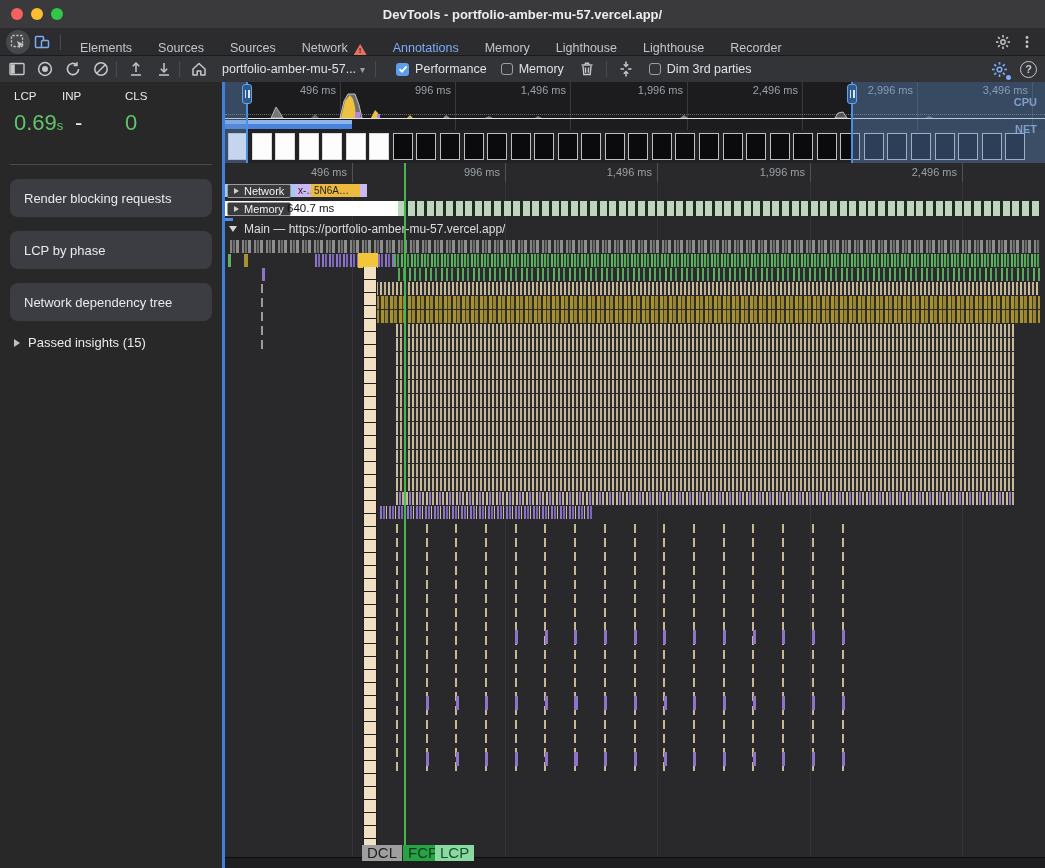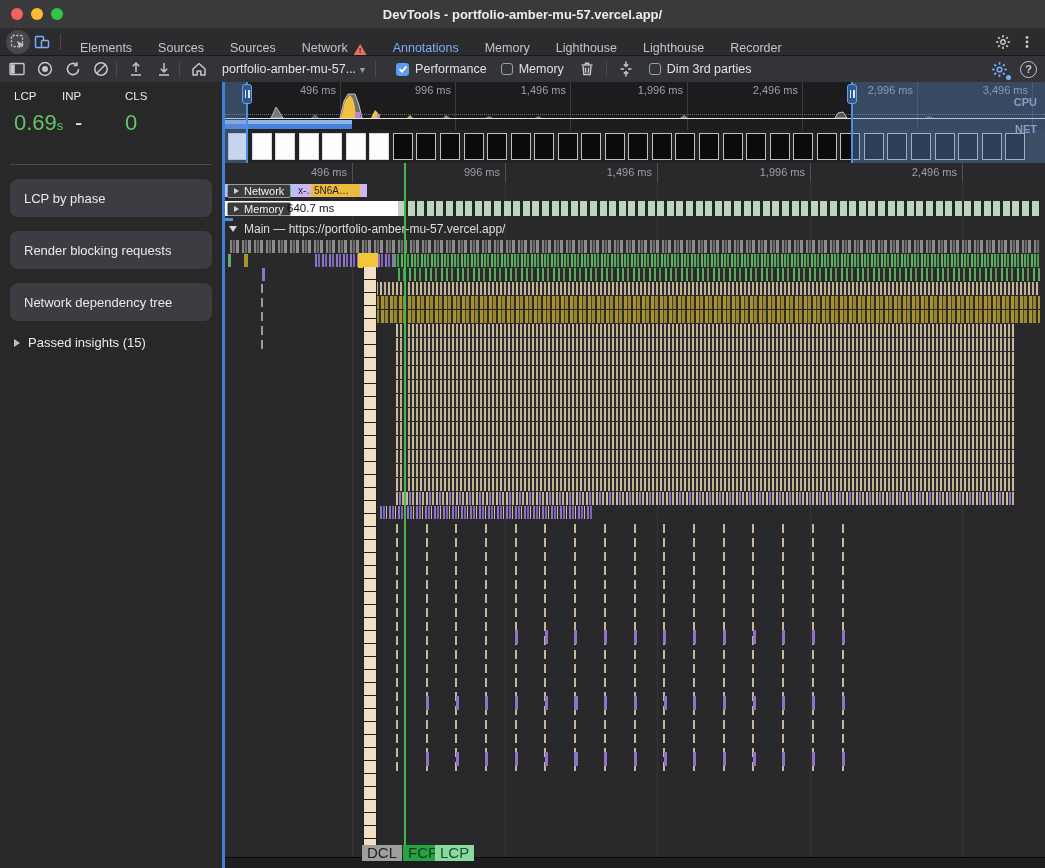--- a/index.html
+++ b/index.html
@@ -330,24 +330,24 @@
         <div class="mlabel">INP</div>
         <div class="mval white" style="margin-left:13px">-</div>
       </div>
       <div class="mcol" style="left:125px">
         <div class="mlabel">CLS</div>
         <div class="mval green">0</div>
       </div>
     </div>
     <div class="sb-hr"></div>
     <div class="card">
+      <span>Render blocking requests</span>
+    </div>
+    <div class="card">
       <span>LCP by phase</span>
-    </div>
-    <div class="card">
-      <span>Render blocking requests</span>
     </div>
     <div class="card">
       <span>Network dependency tree</span>
     </div>
     <div class="passed">
       <span class="tri-r"></span>
       <span>Passed insights (15)</span>
     </div>
   </div>
   <div class="sb-divider"></div>

